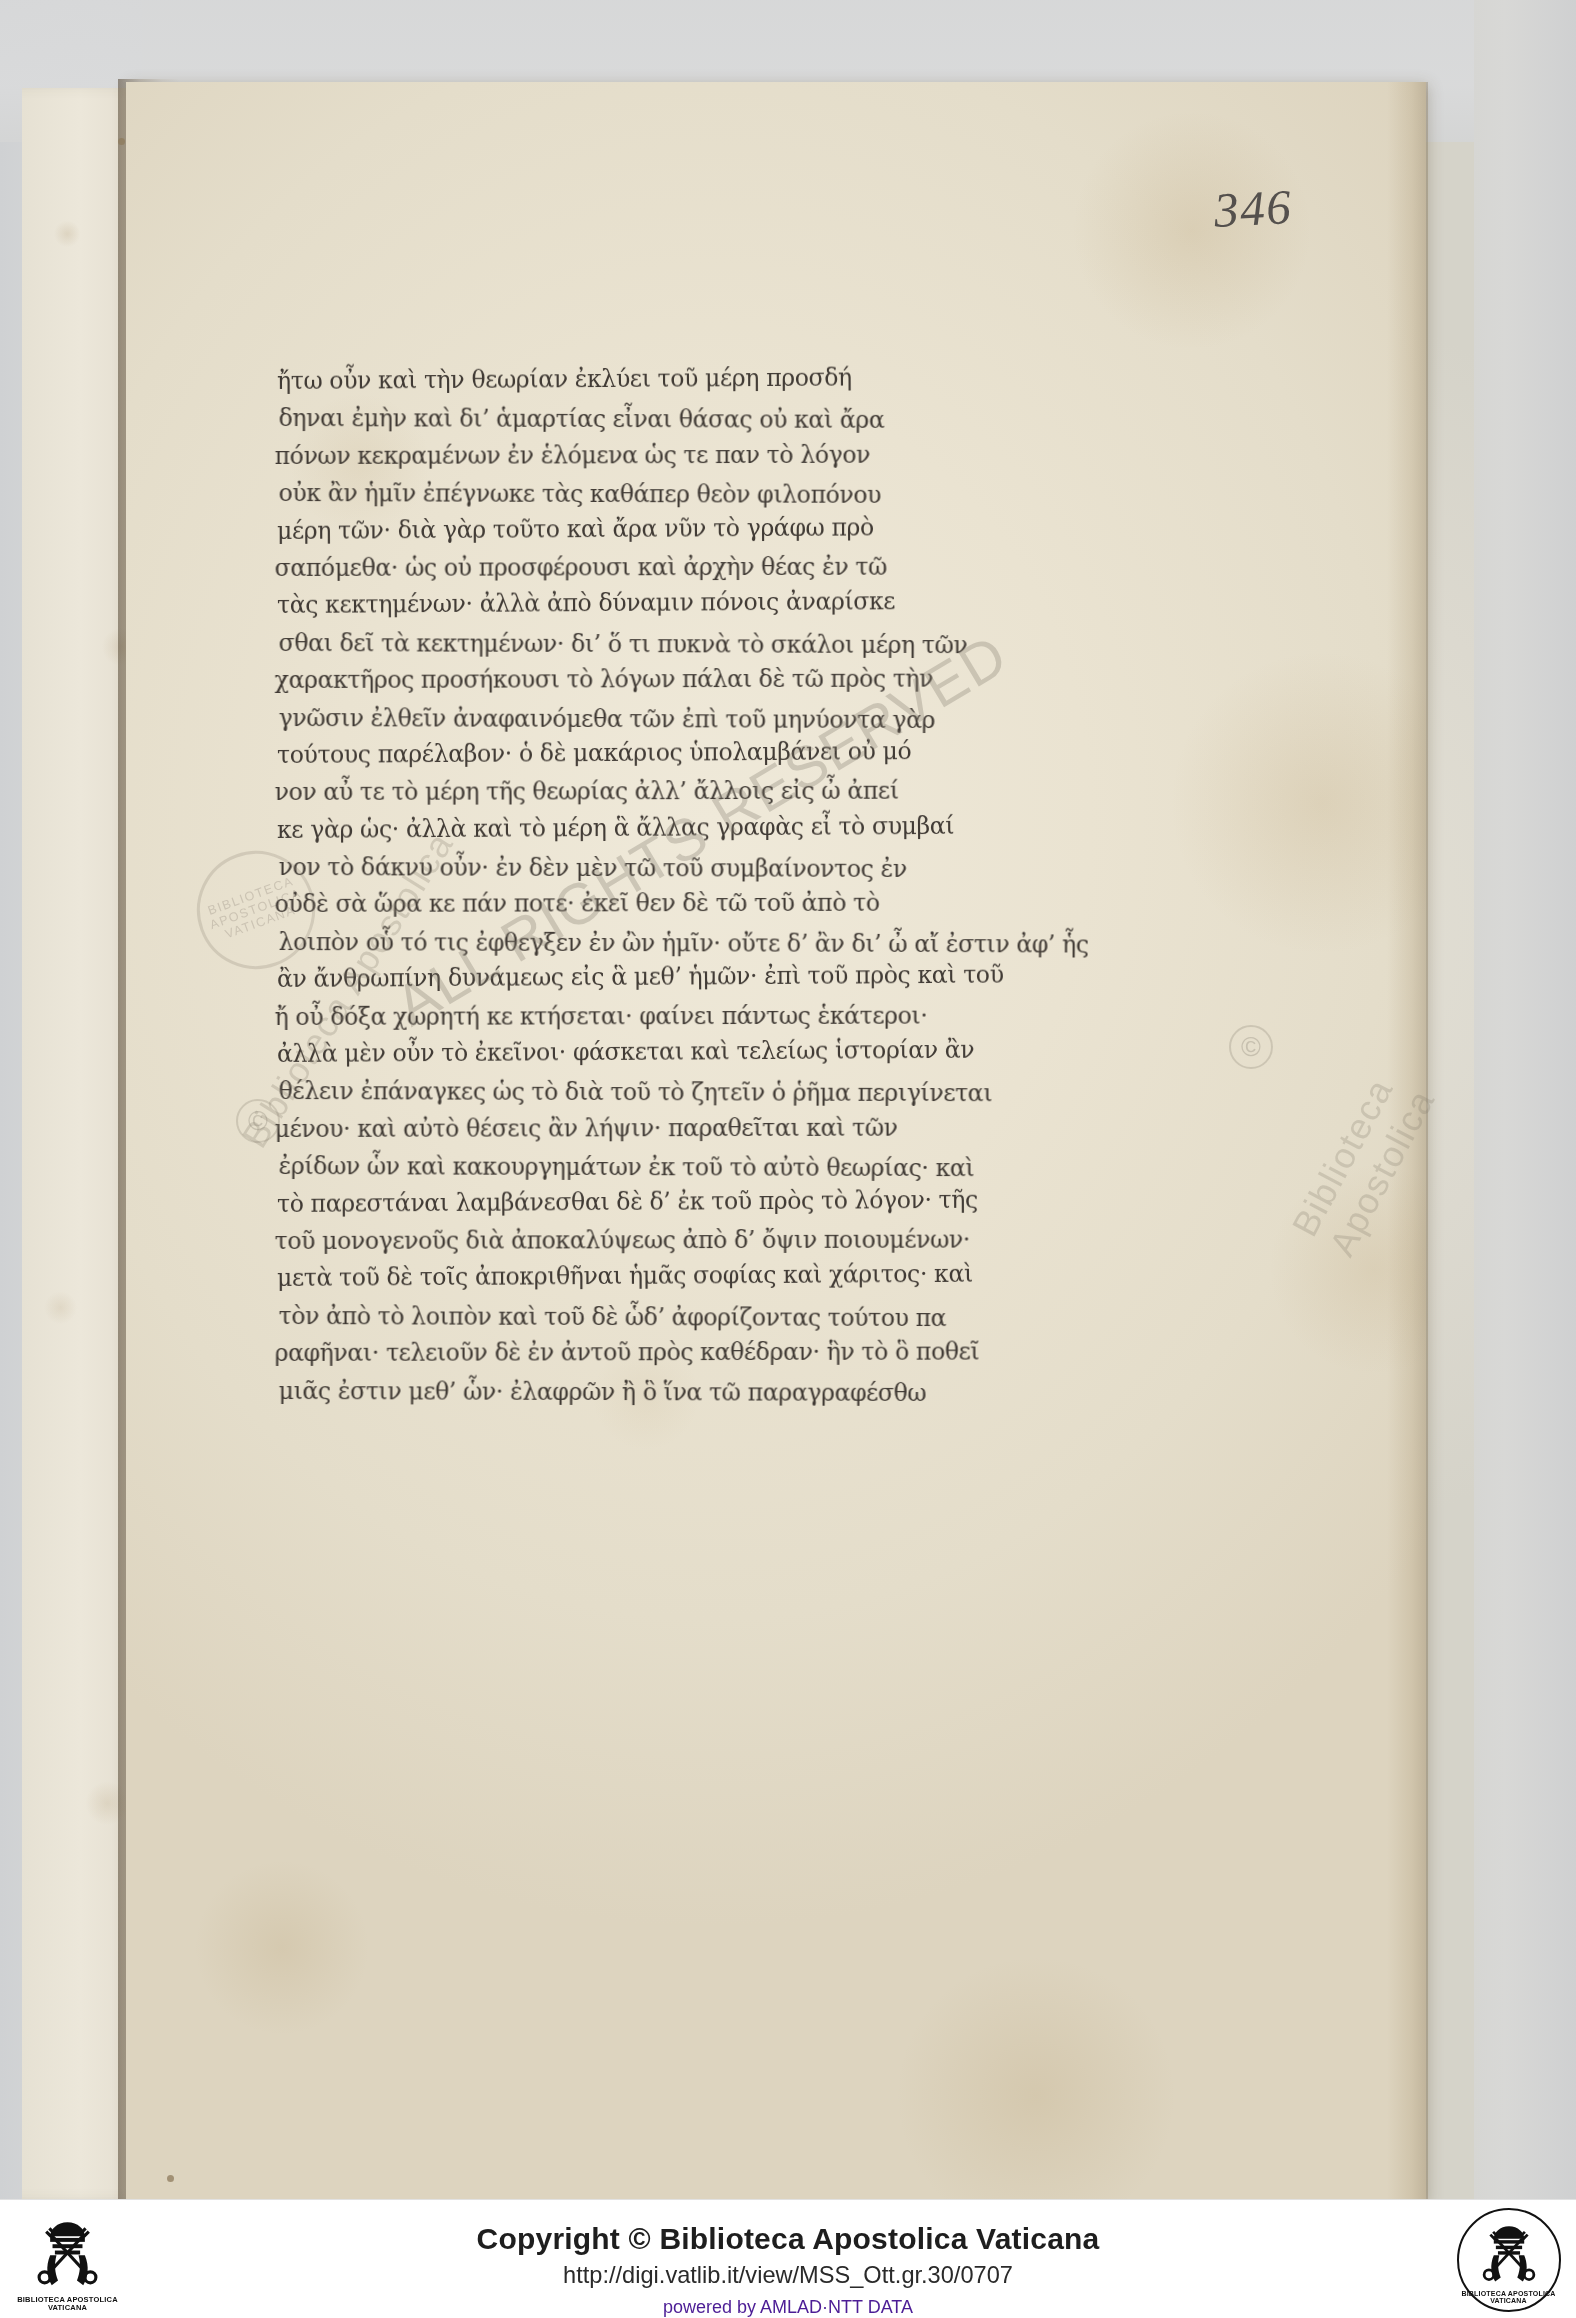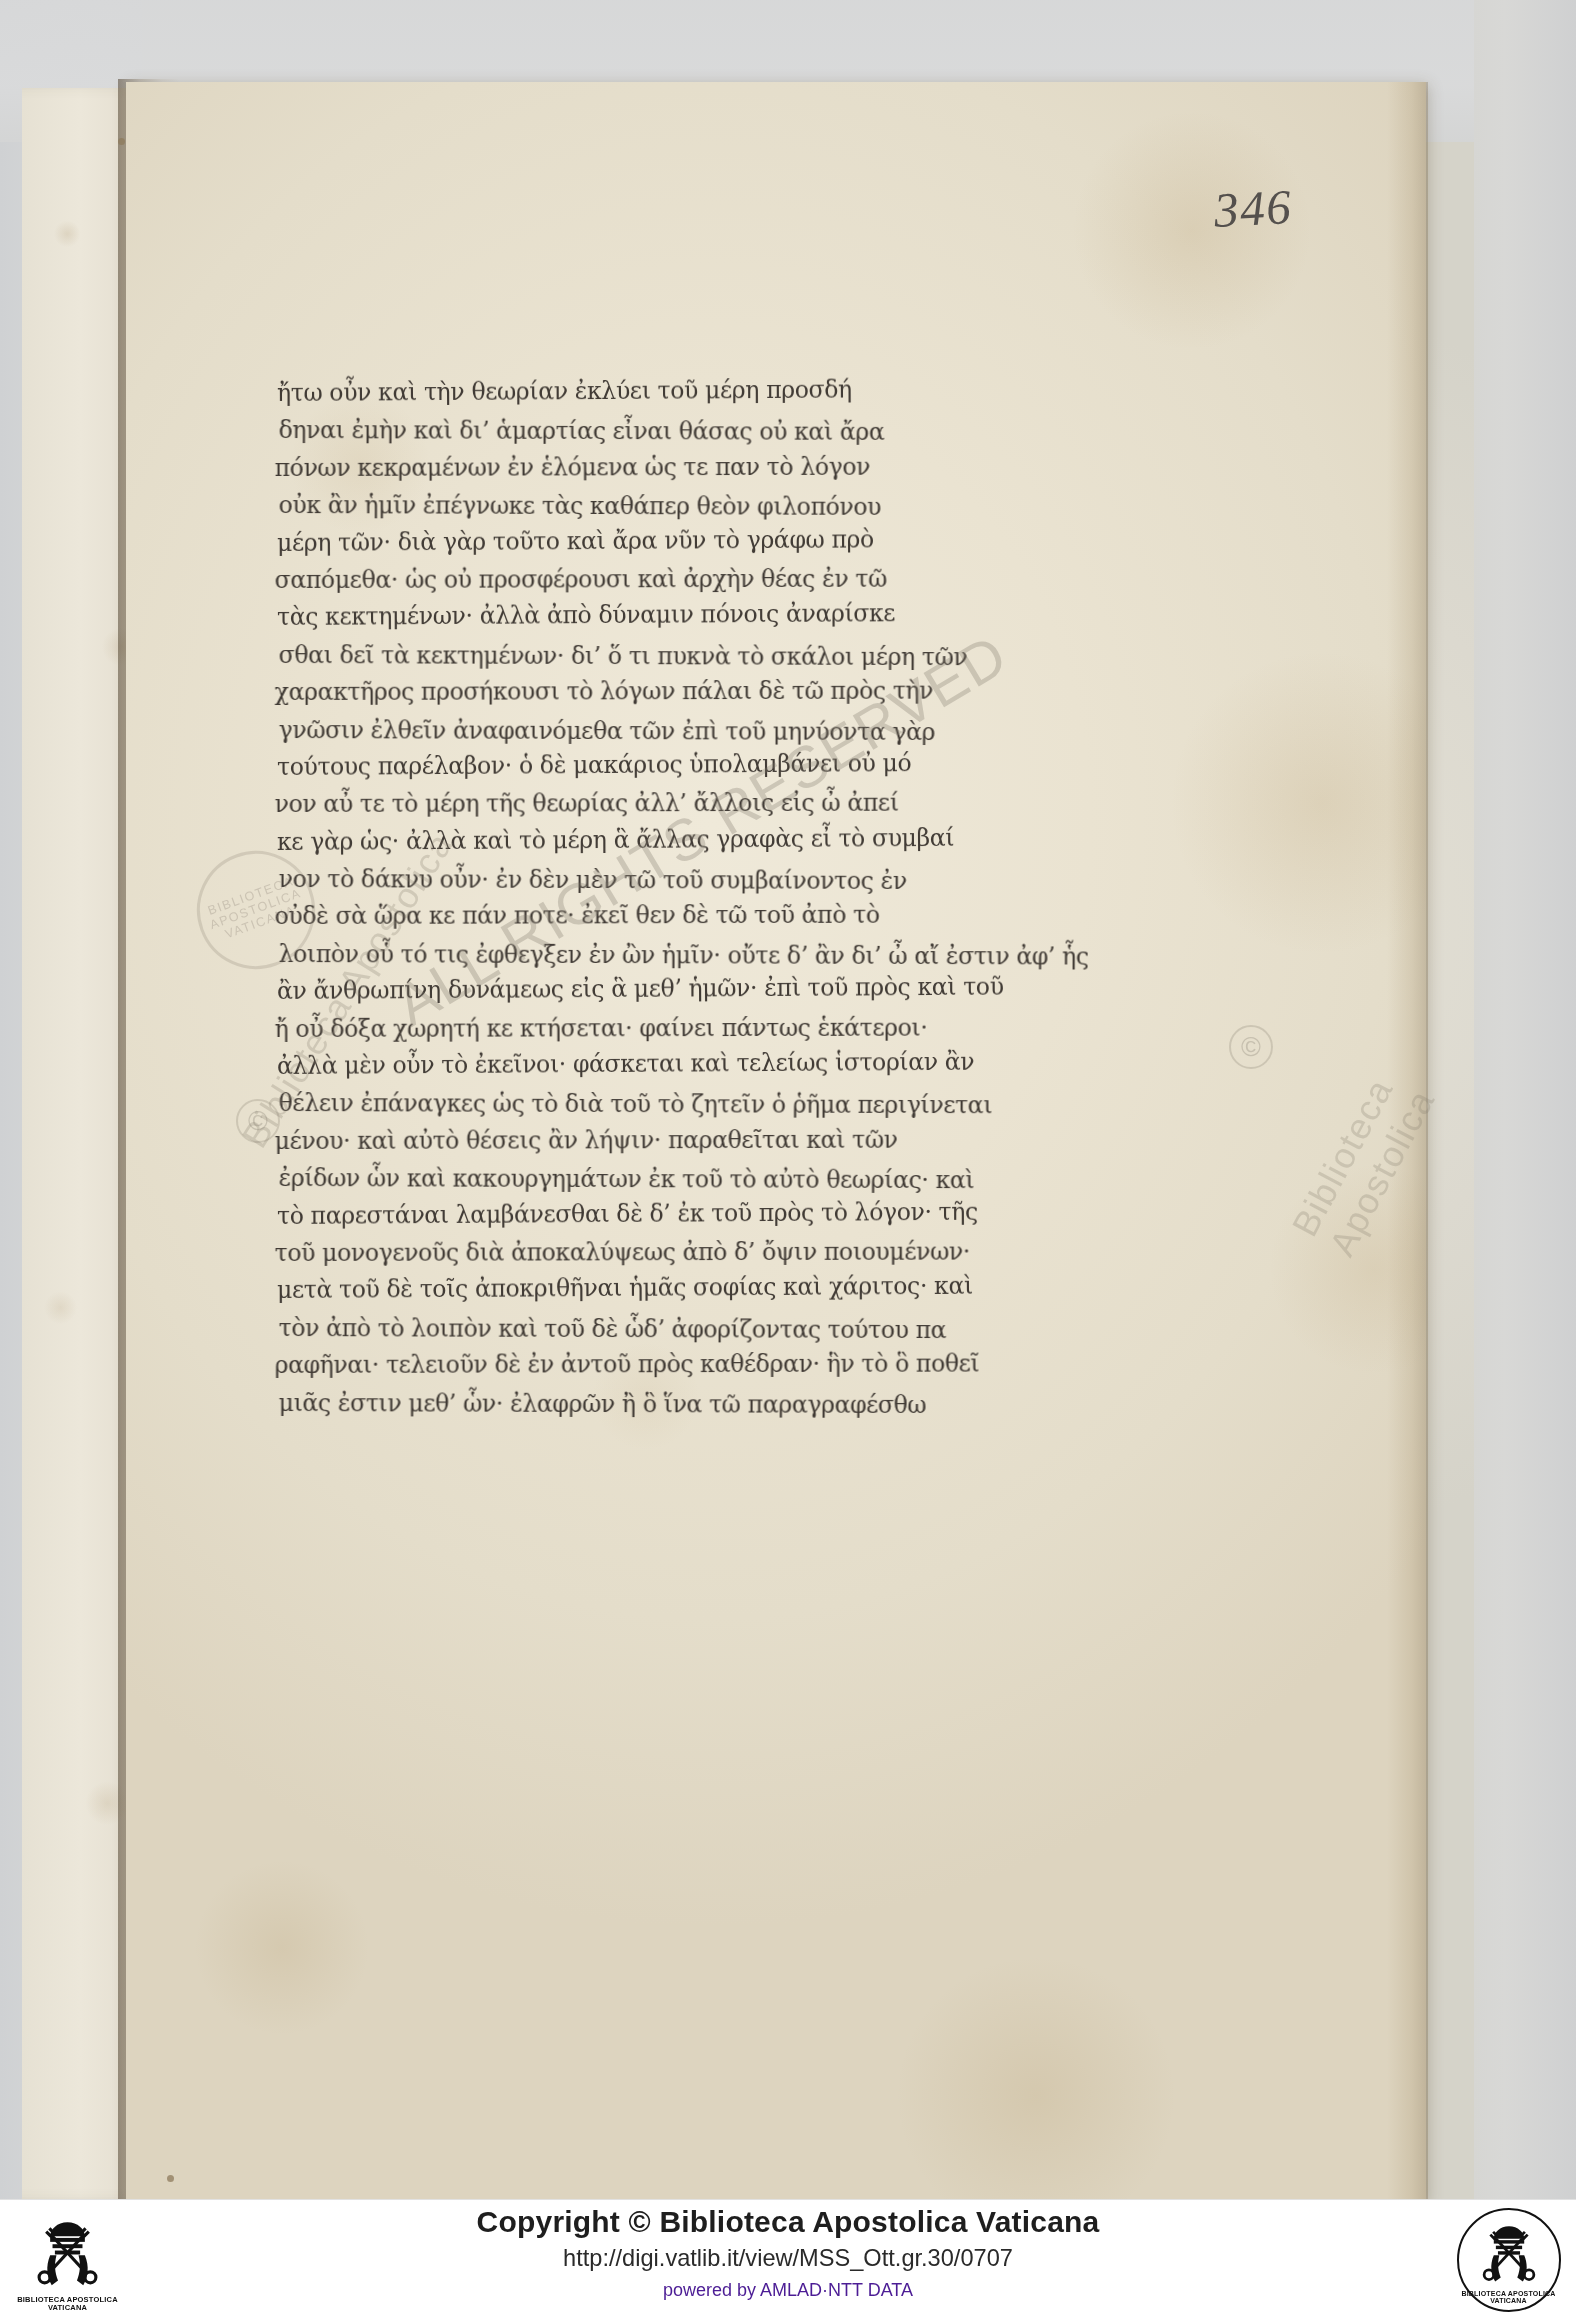--- a/index.html
+++ b/index.html
@@ -119,21 +119,20 @@
     letter-spacing: 1.6px;
     transform: rotate(-3deg);
     opacity: .85;
   }
 
   
   .text-block {
     position: absolute;
     left: 277px; top: 370px;
     width: 796px;
-    margin-top: 12px;
   }
   .ms-line {
     font-family: "DejaVu Serif", serif;
     font-size: 23.6px;
     line-height: 1.0;
     color: #2a2420;
     white-space: nowrap;
     margin-bottom: 13.8px;
     letter-spacing: -0.4px;
     transform-origin: left center;
@@ -202,21 +201,21 @@
   
   .footer {
     position: absolute;
     left: 0; bottom: 0;
     width: 1576px; height: 120px;
     background: #ffffff;
     border-top: 0.8px solid #e2e2e2;
   }
   .footer-center {
     position: absolute;
-    left: 0; right: 0; top: 5px;
+    left: 0; right: 0; top: 22px;
     text-align: center;
     color: #1e1e1e;
   }
   .footer-copyright {
     font-size: 30px;
     font-weight: 700;
     letter-spacing: 0.2px;
   }
   .footer-url {
     font-size: 23.6px;

